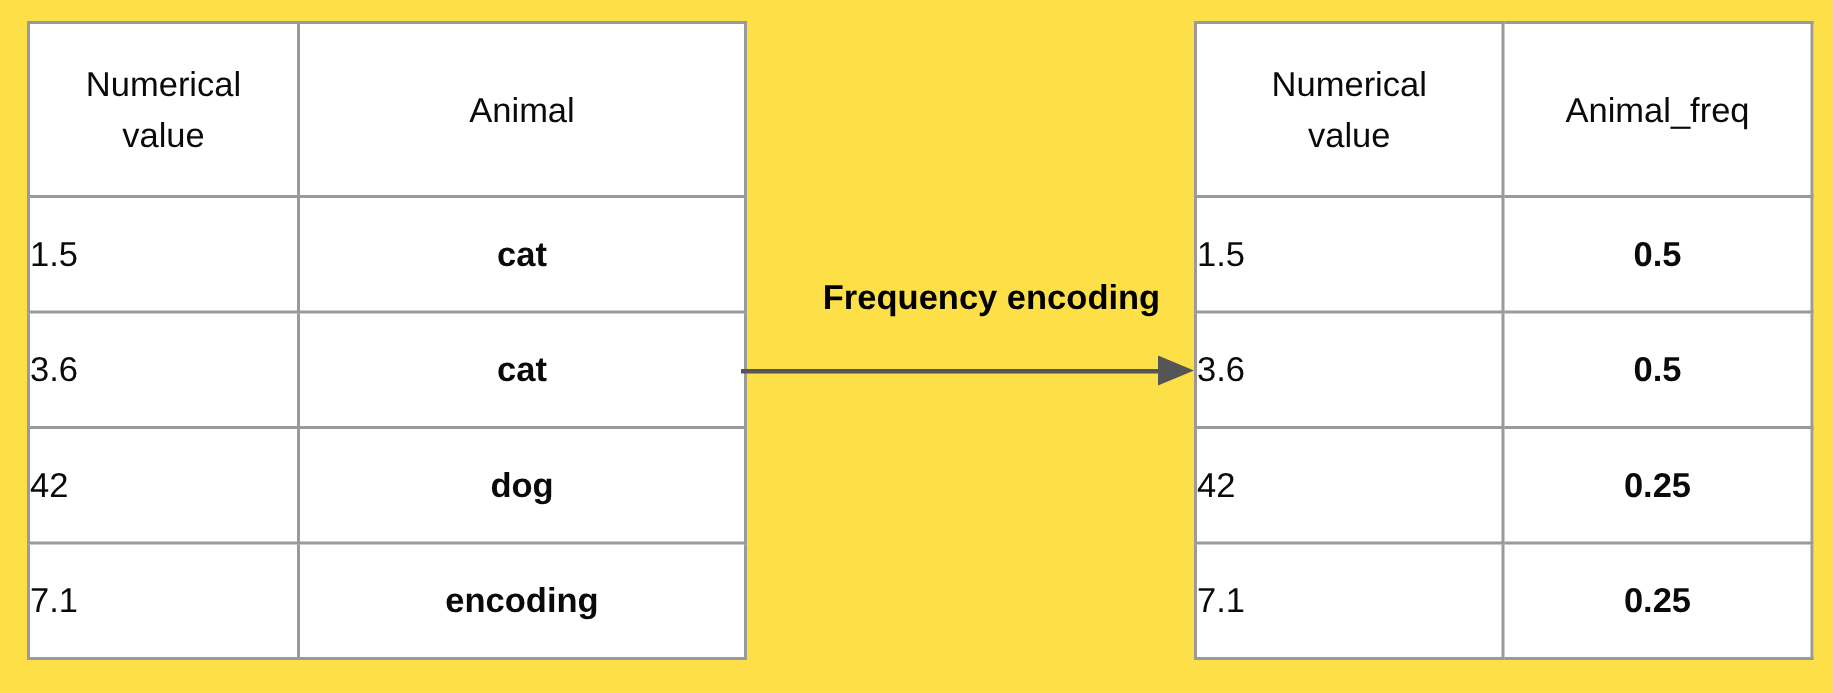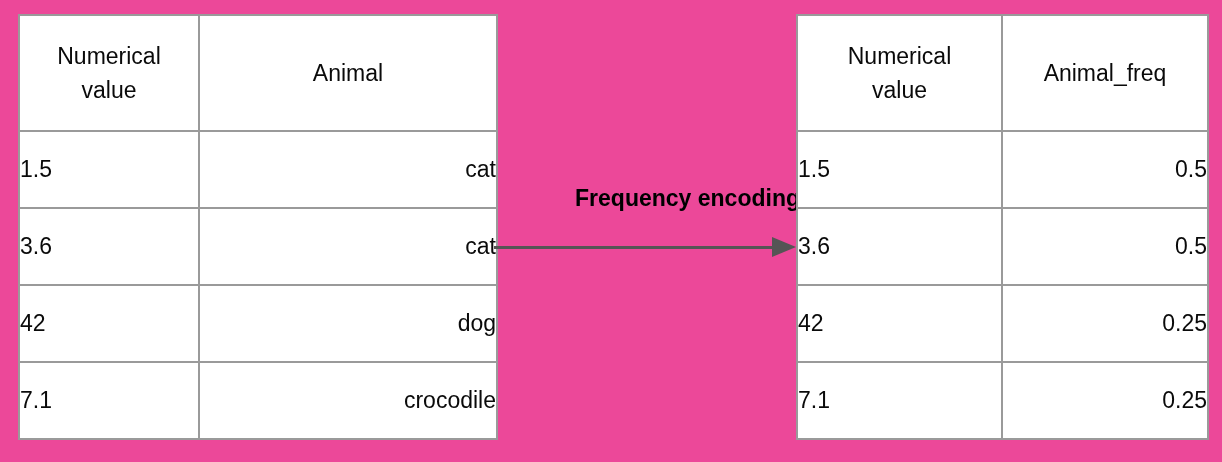--- a/index.html
+++ b/index.html
@@ -1,20 +1,20 @@
 <!DOCTYPE html>
 <html><head>
 <meta charset="utf-8">
 <style>
   html, body { margin: 0; padding: 0; background: #ffffff; }
   .canvas {
     position: relative;
     width: 1222px;
     height: 462px;
-    background: #ec4899;
+    background: #fde047;
     font-family: "Liberation Sans", sans-serif;
     color: #000000;
     overflow: hidden;
   }
   table.dtable {
     position: absolute;
     border-collapse: collapse;
     table-layout: fixed;
     background: #ffffff;
   }
@@ -26,21 +26,21 @@
     vertical-align: middle;
     padding: 0;
   }
   td.hdr { text-align: center; }
   td.hdr .wrapword {
     display: inline-block;
     max-width: 118px;
     text-align: center;
   }
   td.num { text-align: left; }
-  td.txt { text-align: right; padding-left: 18px; }
+  td.txt { text-align: center; padding-left: 18px; font-weight: bold; }
 
   #left-table  { left: 18px;  top: 14px;  width: 478px; }
   #right-table { left: 796px; top: 14px;  width: 411px; }
 
   #left-table  col.c1 { width: 180px; }
   #left-table  col.c2 { width: 298px; }
   #right-table col.c1 { width: 205px; }
   #right-table col.c2 { width: 206px; }
 
   tr.hrow  { height: 116px; }
@@ -48,24 +48,24 @@
 
   .arrow-zone {
     position: absolute;
     left: 494px;
     top: 185px;
     width: 302px;
     height: 75px;
   }
   .arrow-label {
     position: absolute;
-    left: 4px;
+    left: 16px;
     top: 0;
     width: 100%;
-    text-align: right;
+    text-align: center;
     font-size: 23px;
     font-weight: bold;
     color: #000000;
     white-space: nowrap;
   }
   .arrow-graphic {
     position: absolute;
     left: 0;
     top: 52px;
     width: 302px;
@@ -112,21 +112,21 @@
     <tr class="drow">
       <td class="num">3.6</td>
       <td class="txt">cat</td>
     </tr>
     <tr class="drow">
       <td class="num">42</td>
       <td class="txt">dog</td>
     </tr>
     <tr class="drow">
       <td class="num">7.1</td>
-      <td class="txt">crocodile</td>
+      <td class="txt">encoding</td>
     </tr>
   </tbody>
     </table>
 
   <div class="arrow-zone">
     <div class="arrow-label">Frequency encoding</div>
     <div class="arrow-graphic">
       <div class="arrow-shaft"></div>
       <div class="arrow-head"></div>
     </div>

